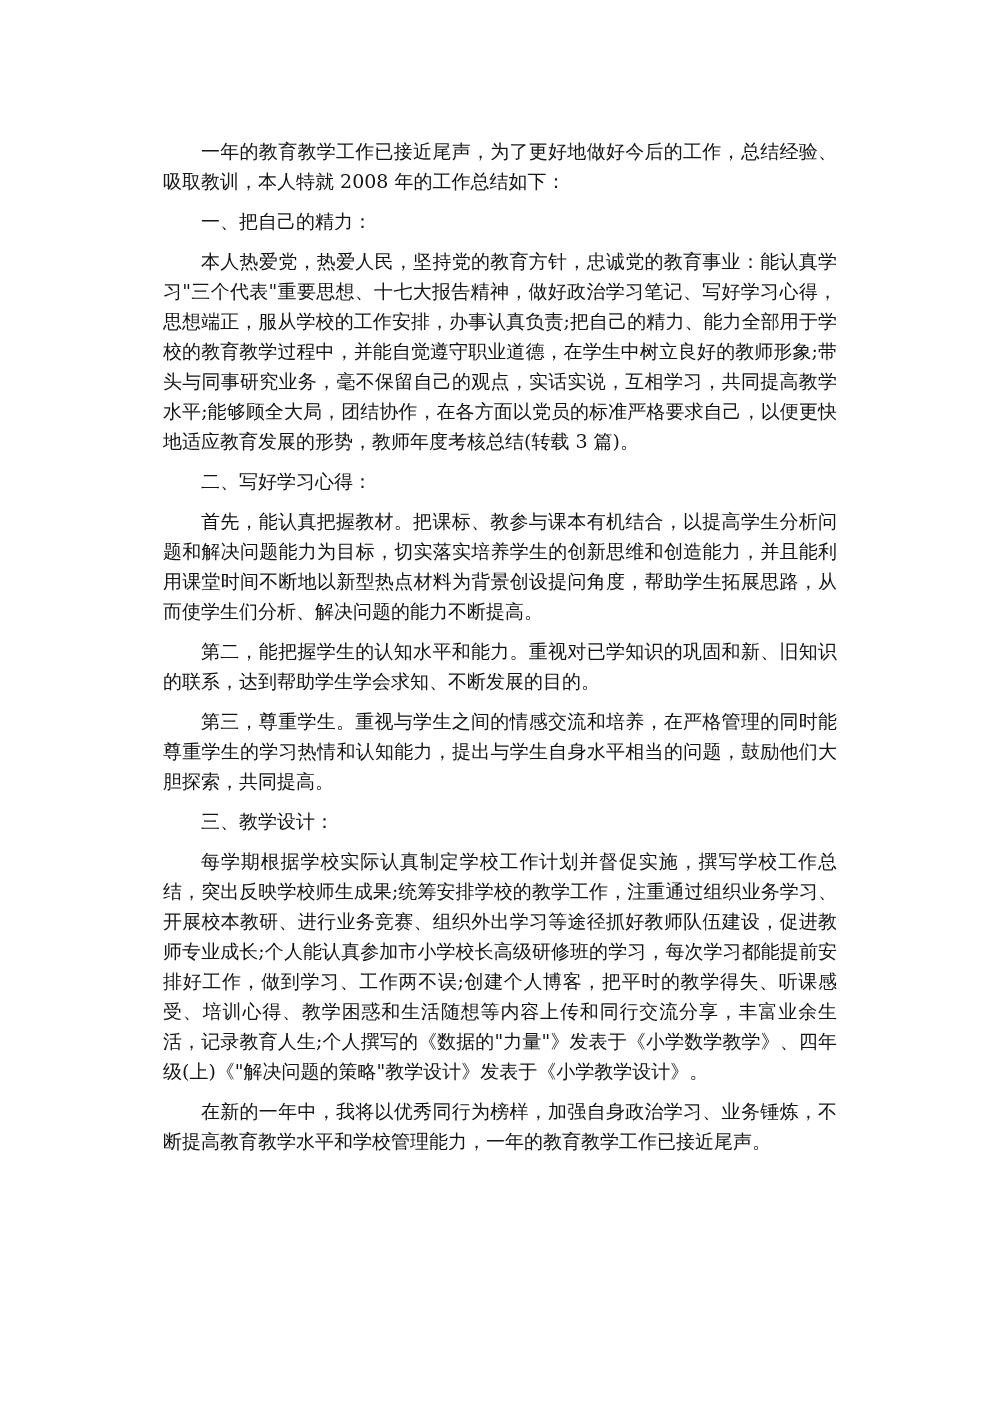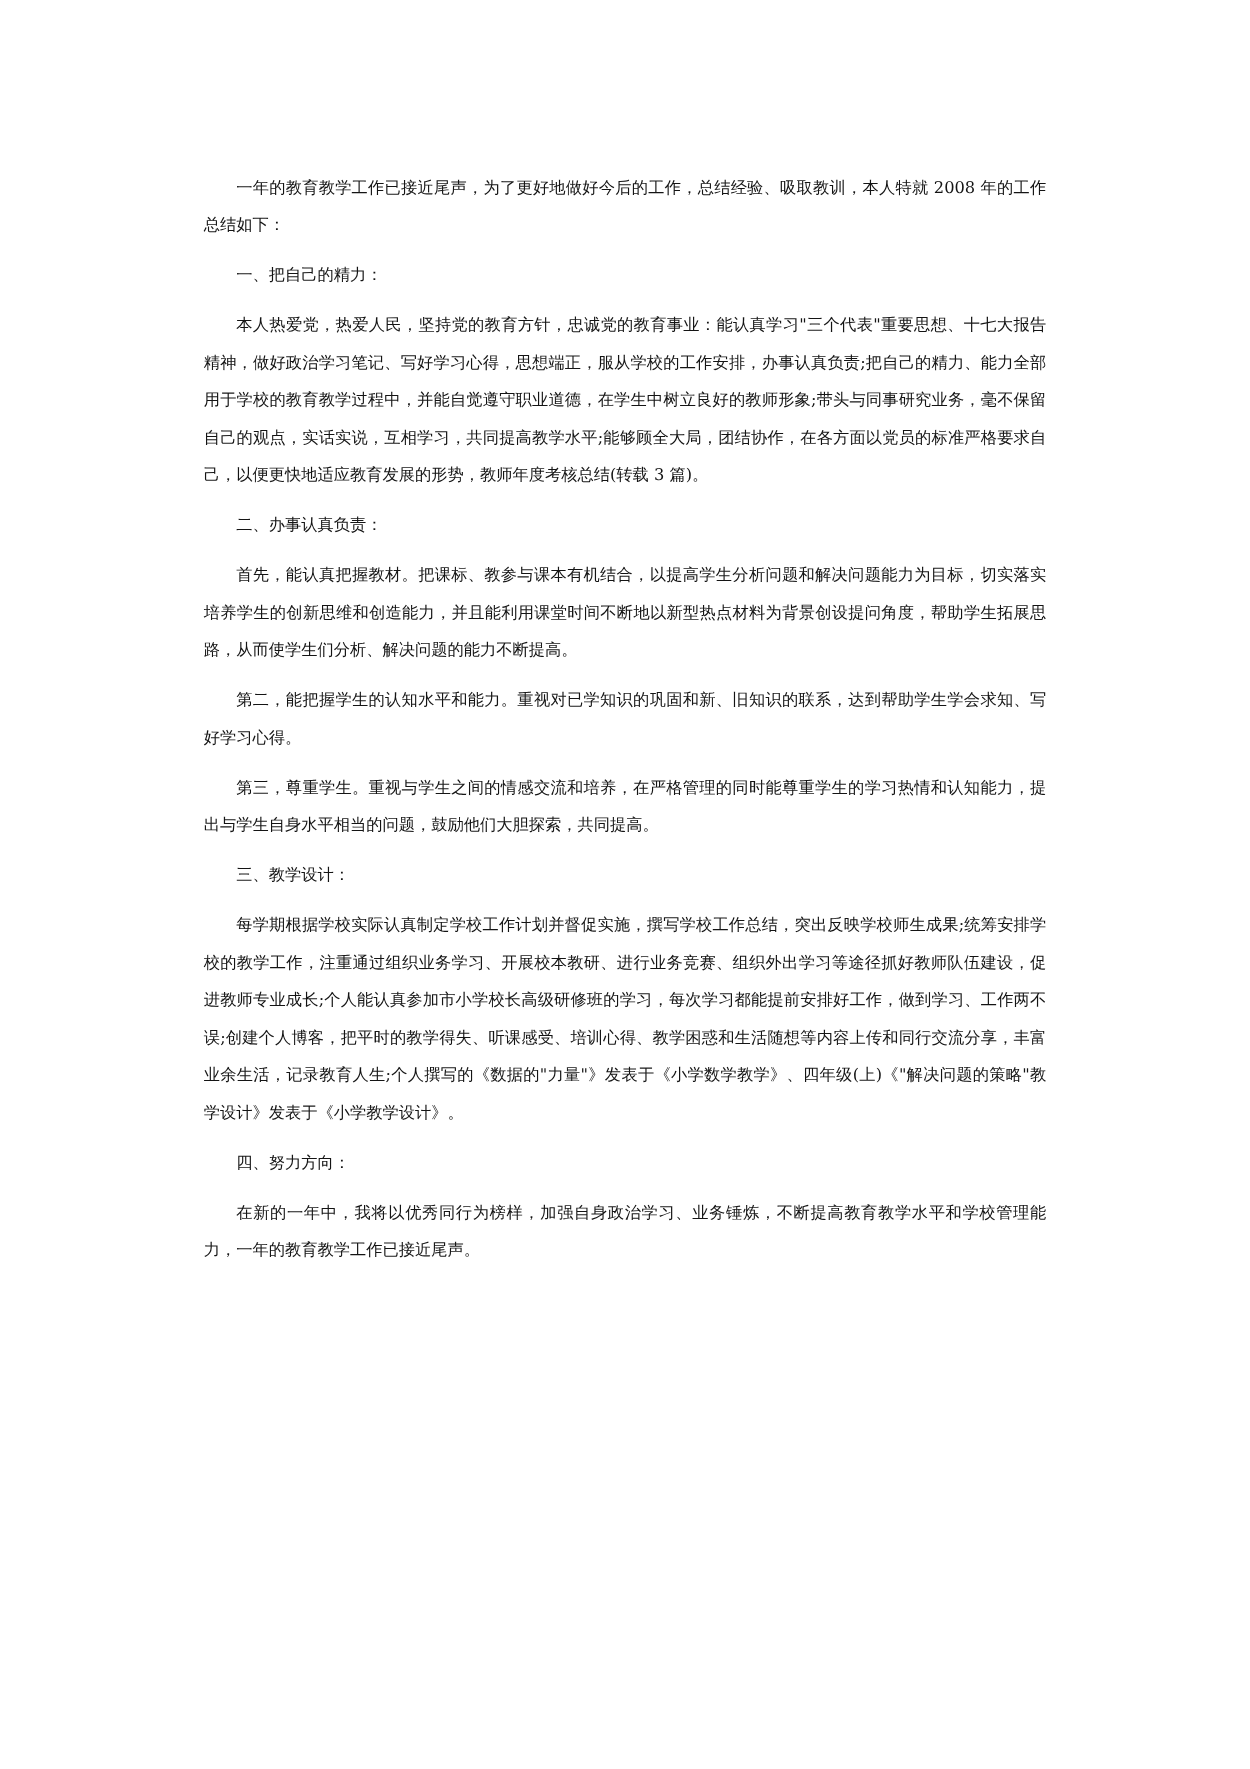--- a/index.html
+++ b/index.html
@@ -12,40 +12,39 @@
     height: 1415px;
     overflow: hidden;
   }
   .page {
     box-sizing: border-box;
     width: 1000px;
     height: 1415px;
     padding: 136px 163px 40px 163px;
     background: #ffffff;
     font-family: "DejaVu Serif", "Liberation Serif", serif;
-    font-size: 13px;
+    font-size: 19px;
     color: #141414;
   }
   .page p {
     margin: 0 0 10px 0;
     line-height: 30px;
     text-align: justify;
     text-justify: inter-ideograph;
     text-indent: 2em;
     word-break: break-all;
   }
 </style>
 </head>
 <body>
 
 <div class="page">
   <p>一年的教育教学工作已接近尾声，为了更好地做好今后的工作，总结经验、吸取教训，本人特就 2008 年的工作总结如下：</p>
   <p>一、把自己的精力：</p>
   <p>本人热爱党，热爱人民，坚持党的教育方针，忠诚党的教育事业：能认真学习"三个代表"重要思想、十七大报告精神，做好政治学习笔记、写好学习心得，思想端正，服从学校的工作安排，办事认真负责;把自己的精力、能力全部用于学校的教育教学过程中，并能自觉遵守职业道德，在学生中树立良好的教师形象;带头与同事研究业务，毫不保留自己的观点，实话实说，互相学习，共同提高教学水平;能够顾全大局，团结协作，在各方面以党员的标准严格要求自己，以便更快地适应教育发展的形势，教师年度考核总结(转载 3 篇)。</p>
-  <p>二、办事认真负责：</p>
+  <p>二、写好学习心得：</p>
   <p>首先，能认真把握教材。把课标、教参与课本有机结合，以提高学生分析问题和解决问题能力为目标，切实落实培养学生的创新思维和创造能力，并且能利用课堂时间不断地以新型热点材料为背景创设提问角度，帮助学生拓展思路，从而使学生们分析、解决问题的能力不断提高。</p>
-  <p>第二，能把握学生的认知水平和能力。重视对已学知识的巩固和新、旧知识的联系，达到帮助学生学会求知、写好学习心得。</p>
+  <p>第二，能把握学生的认知水平和能力。重视对已学知识的巩固和新、旧知识的联系，达到帮助学生学会求知、不断发展的目的。</p>
   <p>第三，尊重学生。重视与学生之间的情感交流和培养，在严格管理的同时能尊重学生的学习热情和认知能力，提出与学生自身水平相当的问题，鼓励他们大胆探索，共同提高。</p>
   <p>三、教学设计：</p>
   <p>每学期根据学校实际认真制定学校工作计划并督促实施，撰写学校工作总结，突出反映学校师生成果;统筹安排学校的教学工作，注重通过组织业务学习、开展校本教研、进行业务竞赛、组织外出学习等途径抓好教师队伍建设，促进教师专业成长;个人能认真参加市小学校长高级研修班的学习，每次学习都能提前安排好工作，做到学习、工作两不误;创建个人博客，把平时的教学得失、听课感受、培训心得、教学困惑和生活随想等内容上传和同行交流分享，丰富业余生活，记录教育人生;个人撰写的《数据的"力量"》发表于《小学数学教学》、四年级(上)《"解决问题的策略"教学设计》发表于《小学教学设计》。</p>
-  <p>四、努力方向：</p>
   <p>在新的一年中，我将以优秀同行为榜样，加强自身政治学习、业务锤炼，不断提高教育教学水平和学校管理能力，一年的教育教学工作已接近尾声。</p>
 </div>
 
 </body></html>

